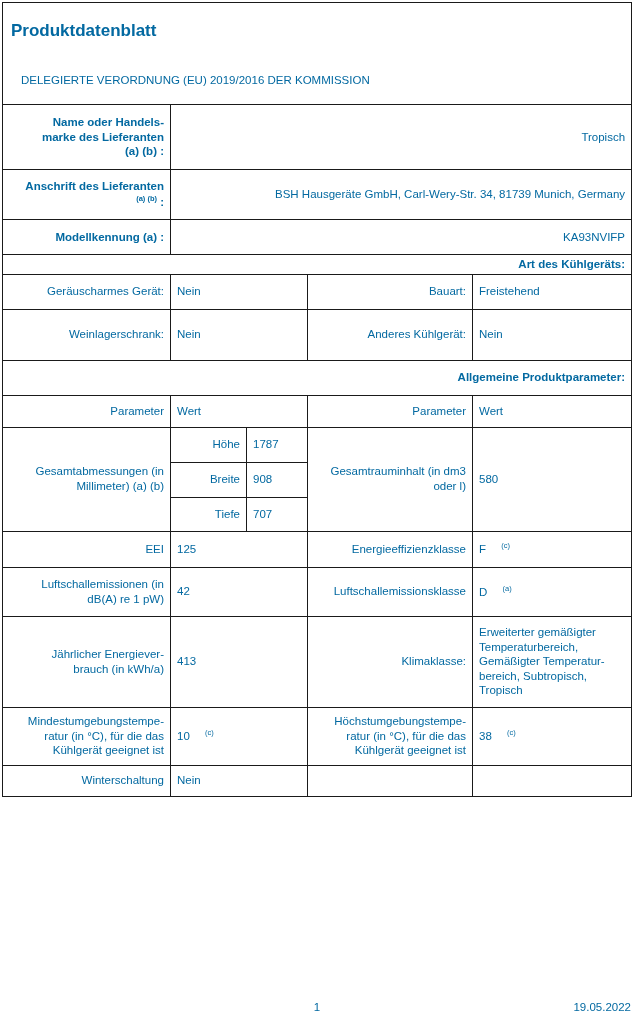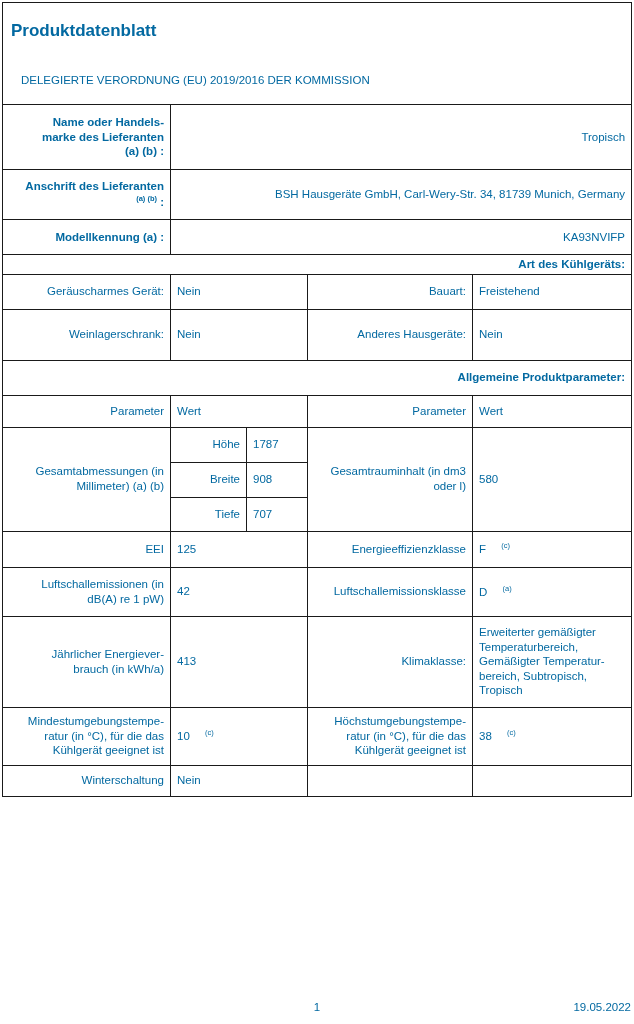--- a/index.html
+++ b/index.html
@@ -100,21 +100,21 @@
     <tr style="height:35px">
       <td class="label">Geräuscharmes Gerät:</td>
       <td class="val" colspan="2">Nein</td>
       <td class="label">Bauart:</td>
       <td class="val">Freistehend</td>
     </tr>
 
     <tr style="height:51px">
       <td class="label">Weinlagerschrank:</td>
       <td class="val" colspan="2">Nein</td>
-      <td class="label">Anderes Hausgeräte:</td>
+      <td class="label">Anderes Kühlgerät:</td>
       <td class="val">Nein</td>
     </tr>
 
     <tr style="height:35px">
       <td class="label bold" colspan="5">Allgemeine Produktparameter:</td>
     </tr>
 
     <tr style="height:32px">
       <td class="label">Parameter</td>
       <td class="val" colspan="2">Wert</td>

